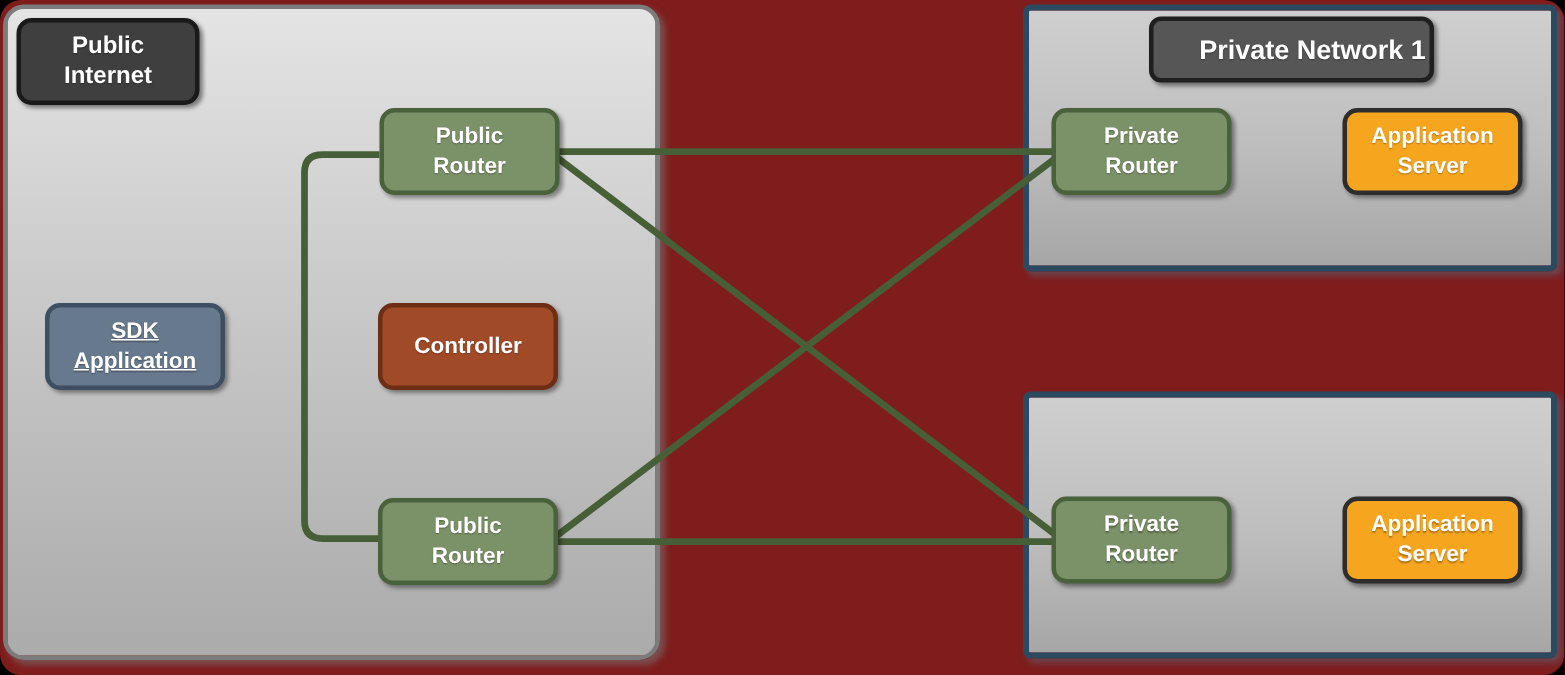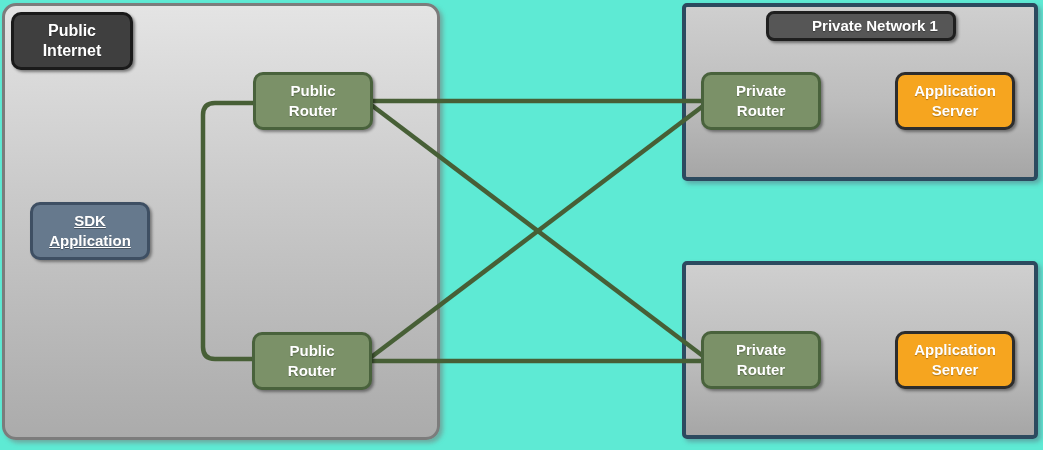--- a/index.html
+++ b/index.html
@@ -1,17 +1,17 @@
 <!DOCTYPE html>
 <html style="--router-fill: #7b9168; --router-border: #49623c; --controller-fill: #a14a28; --controller-border: #6c2e15; --sdk-fill: #66798d; --sdk-border: #3e4f63; --server-fill: #f6a51f; --server-border: #2d2d2d; --link: #475f36; --dark-label-fill: #3f3f3f; --network-label-fill: #565656; --private-network-border: #2c4a5f;"><head>
 <meta charset="utf-8">
 <style>
   html,body{margin:0;padding:0;background:#000;}
   body{font-family:"Liberation Sans", sans-serif;}
-  .canvas{position:relative;width:1043px;height:450px;background:#5eead4;overflow:hidden;}
+  .canvas{position:relative;width:1043px;height:450px;background:#7f1d1d;overflow:hidden;border-radius:14px;}
 
   .region{position:absolute;box-sizing:border-box;}
   .region-public-internet{
     left:2px;top:3px;width:438px;height:437px;
     border:3px solid #7c7c7c;border-radius:14px;
     background:linear-gradient(180deg,#e4e4e4 0%,#c9c9c9 45%,#ababab 100%);
     box-shadow:3px 3px 4px rgba(120,120,120,0.55);
     z-index:1;
   }
   .region-private-network{
@@ -33,23 +33,23 @@
     border-radius:10px;line-height:20px;
     box-shadow:2px 2px 3px rgba(0,0,0,0.45);
     text-shadow:0 1px 1px rgba(0,0,0,0.35);
   }
   .pill-internet{
     left:11px;top:12px;width:122px;height:58px;
     background:var(--dark-label-fill,#3f3f3f);border:3px solid #1a1a1a;
     font-size:16px;
   }
   .pill-network-title{
-    width:190px;height:30px;left:766px;
+    width:190px;height:44px;left:766px;
     background:var(--network-label-fill,#565656);border:3px solid #1f1f1f;
-    border-radius:8px;font-size:15px;white-space:nowrap;padding-left:28px;
+    border-radius:8px;font-size:18px;white-space:nowrap;padding-left:28px;
   }
   .pill-title-1{top:11px;}
   .pill-title-2{top:270px;}
 
   .node{
     position:absolute;box-sizing:border-box;z-index:3;
     width:120px;height:58px;
     display:flex;align-items:center;justify-content:center;text-align:center;
     color:#ffffff;font-weight:bold;font-size:15px;line-height:20px;white-space:pre-line;
     border-radius:10px;
@@ -88,20 +88,21 @@
       <line x1="371" y1="361" x2="703" y2="361"></line>
     </g>
   </svg>
 
   <div class="pill pill-internet">Public
 Internet</div>
   <div class="pill pill-network-title pill-title-1">Private Network 1</div>
 
   <div class="node node-router n-public-router-1">Public
 Router</div>
+  <div class="node node-controller n-controller">Controller</div>
   <div class="node node-sdk n-sdk">SDK
 Application</div>
   <div class="node node-router n-public-router-2">Public
 Router</div>
 
   <div class="node node-router n-private-router-1">Private
 Router</div>
   <div class="node node-server n-app-server-1">Application
 Server</div>
 

